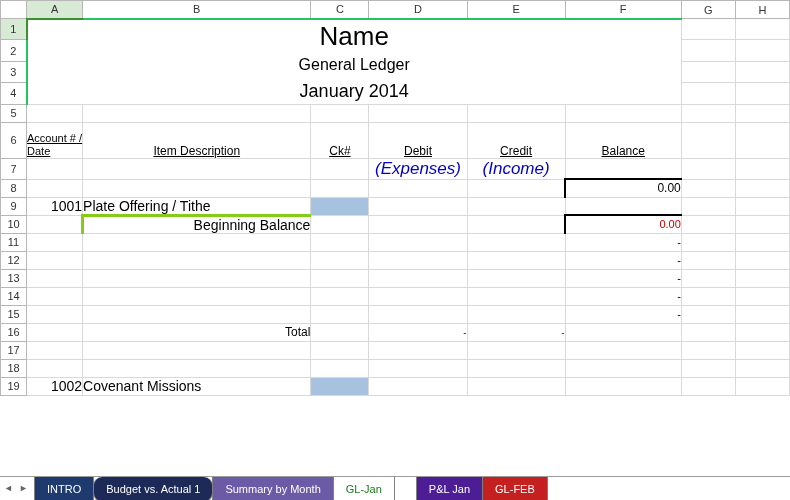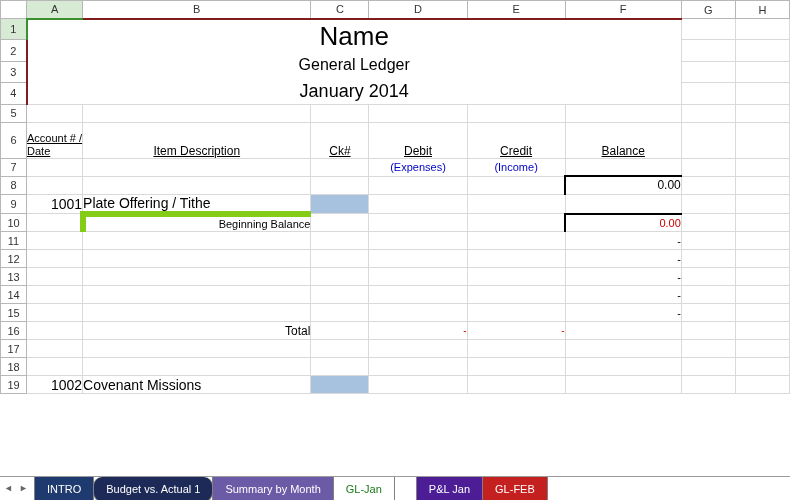--- a/index.html
+++ b/index.html
@@ -67,21 +67,21 @@
     border-bottom: 1px solid #d9d9d9;
     height: 18px;
     padding: 0 4px;
     background: #fff;
     vertical-align: middle;
   }
 
   
   .titleblock {
     background: #ddd9c3;
-    border: 2px solid #7f1d1d;
+    border: 2px solid #22c55e;
     text-align: center;
     font-family: Arial, sans-serif;
     font-weight: bold;
     color: #000;
     vertical-align: middle;
     height: 120px;
     padding-top: 6px;
   }
   .titleblock .t1 { font-size: 26px; line-height: 32px; }
   .titleblock .t2 { font-size: 16px; line-height: 26px; }
@@ -94,21 +94,21 @@
   .hdrlabel {
     font-weight: bold;
     text-decoration: underline;
     font-size: 12px;
     vertical-align: bottom;
   }
   tr.r6 td.cell { height: 36px; vertical-align: bottom; }
   .center { text-align: center; }
 
   
-  .sublabel { color: #0000c8; font-weight: bold; font-size: 11px; text-align: center; }
+  .sublabel { color: #0000c8; font-style: italic; font-weight: bold; font-size: 17px; text-align: center; }
 
   
   .bal-hl {
     background: #ffff00;
     border: 2px solid #000;
     font-weight: bold;
     text-align: right;
     padding-right: 6px;
   }
 
@@ -119,22 +119,22 @@
     font-weight: bold;
     font-size: 14px;
     padding-left: 4px;
   }
 
   
   .begbal-label {
     background: #d9d9d9;
     text-align: right;
     padding-right: 8px;
-    border: 6px solid #84cc16;
-    font-size: 11px;
+    border: 3px solid #84cc16;
+    font-size: 14px;
   }
   .begbal-cell {
     background: #d9d9d9;
     border: 1px solid #000;
   }
   .begbal-val {
     background: #ffff00;
     border: 2px solid #000;
     color: #cc0000;
     text-align: right;

